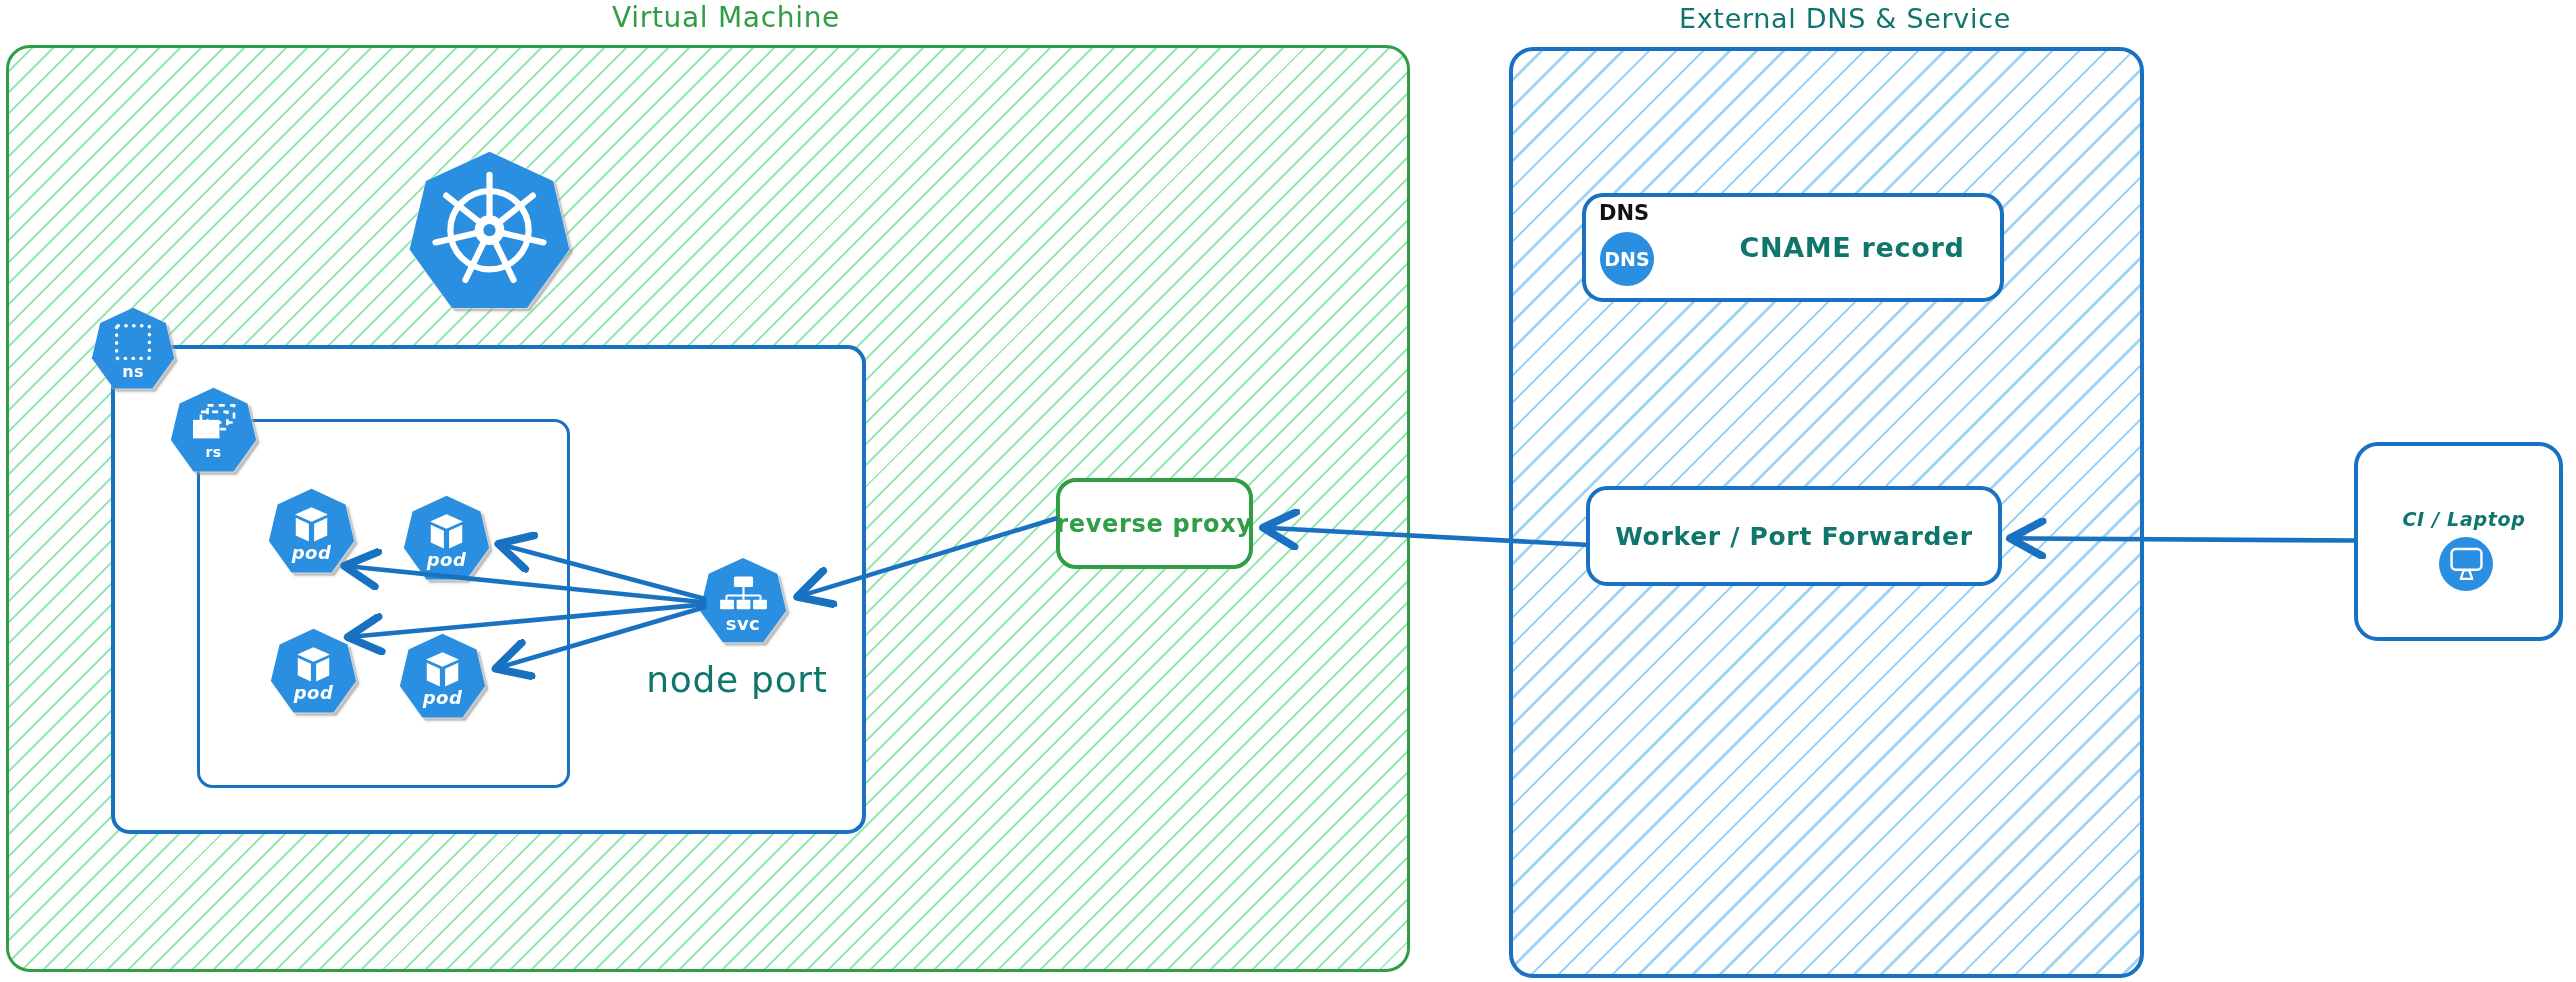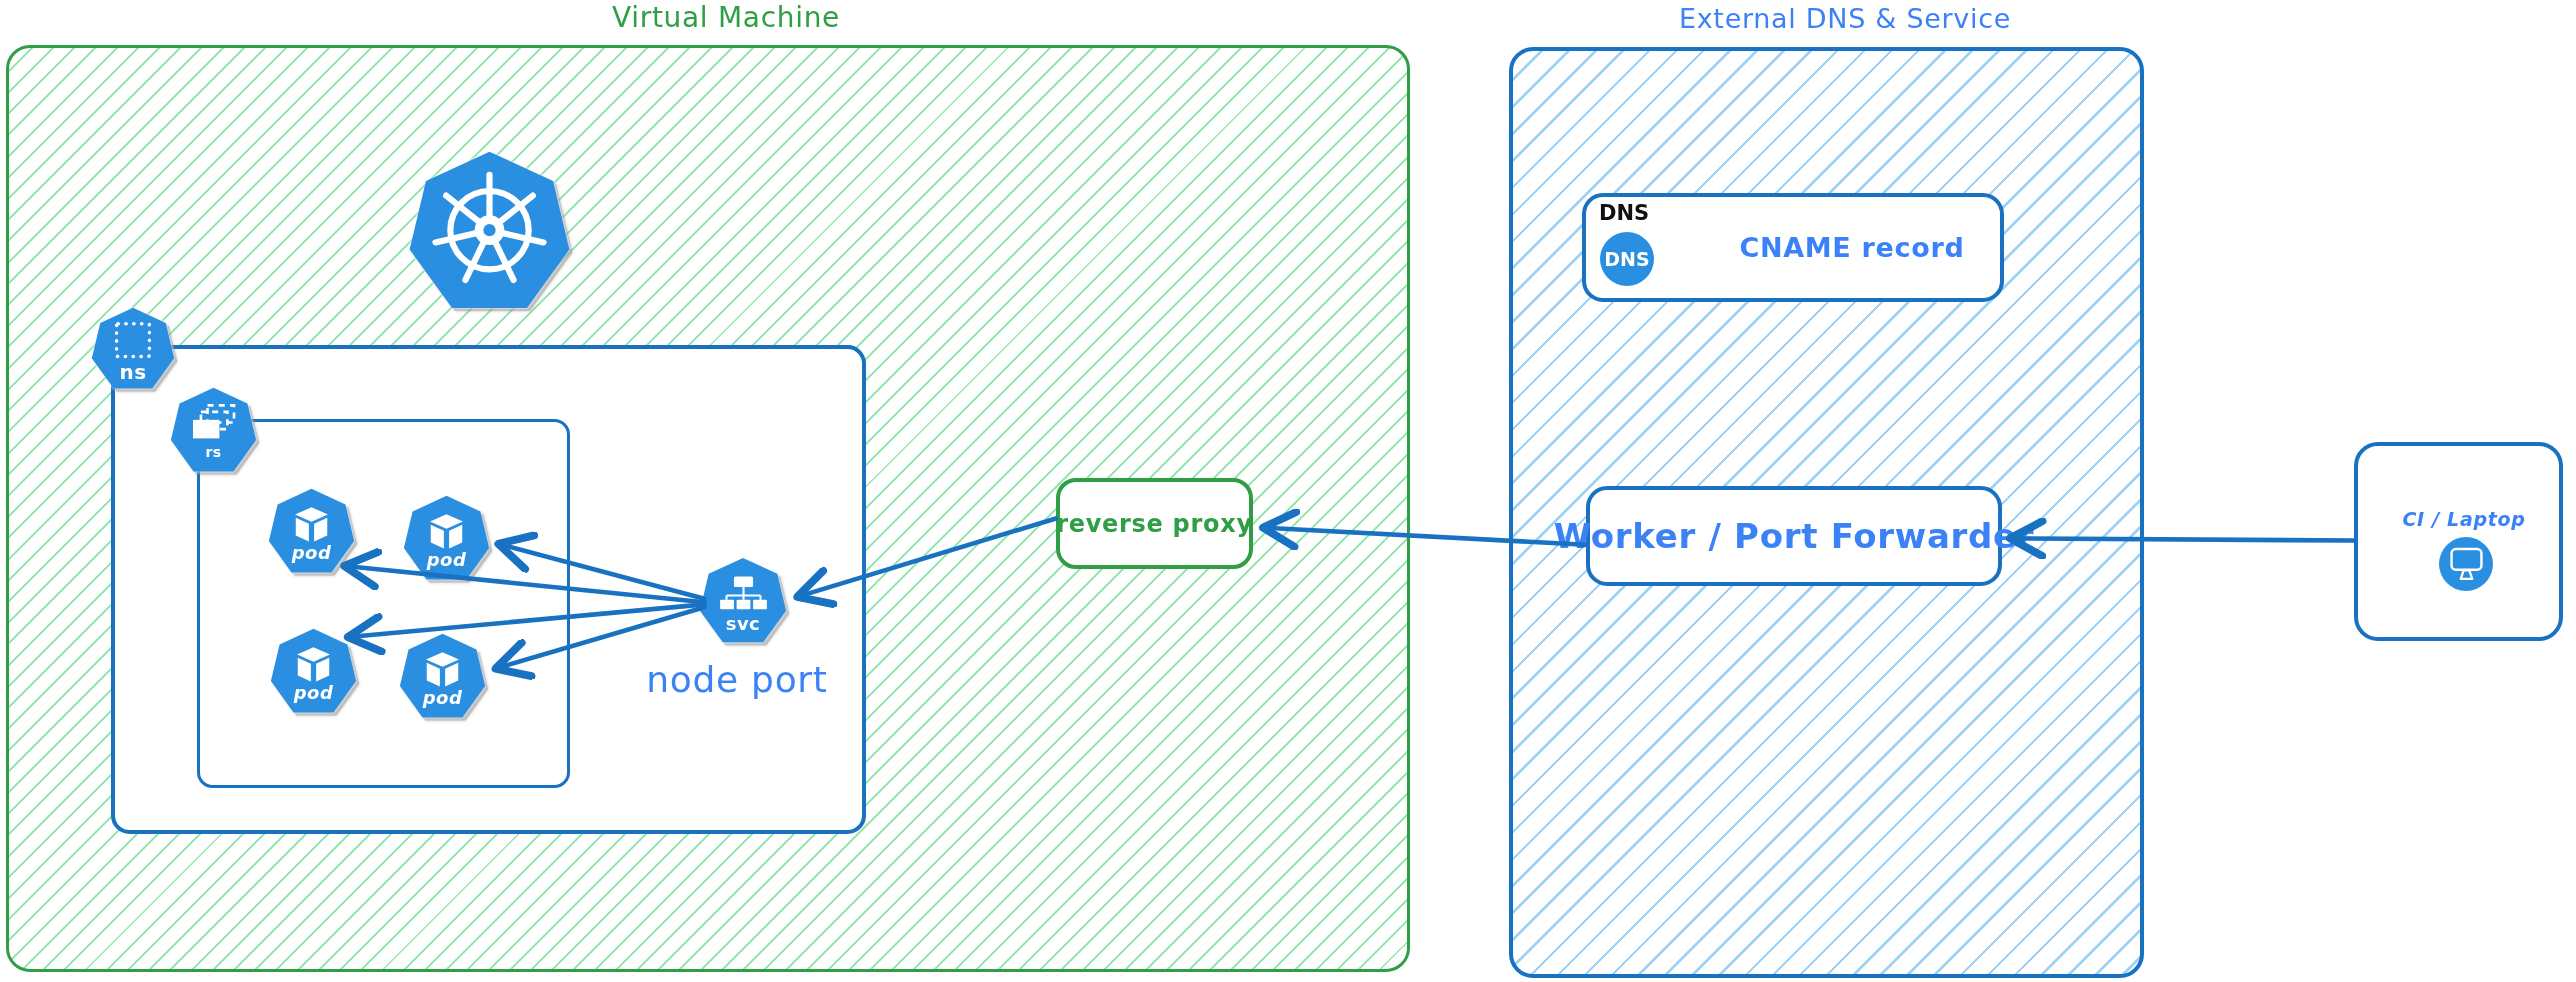--- a/index.html
+++ b/index.html
@@ -22,21 +22,21 @@
   
   .wbox { position:absolute; box-sizing:border-box; background:#ffffff;
           display:flex; align-items:center; justify-content:center; }
   .wbox.blue-border  { border:4.3px solid #1971c2; border-radius:21px; }
   .wbox.green-border { border:4.3px solid #2f9e44; border-radius:20px; }
 
   
   .title { position:absolute; transform:translateX(-50%); white-space:nowrap;
            font-weight:400; letter-spacing:0.7px; }
   .t-green { color:#2f9e44; }
-  .t-blue  { color:#3b82f6; }
+  .t-blue  { color:#0f766e; }
   .boxlabel { font-weight:600; letter-spacing:0.7px; white-space:nowrap; }
 
   
   .hepta { position:absolute;
            filter:drop-shadow(0 0 1.4px rgba(255,255,255,.95))
                   drop-shadow(3.6px 3.6px 0.7px rgba(135,135,135,.55)); }
   .hepta-shape { width:100%; height:100%; background:#2a8fe0;
      clip-path:polygon(50% 1%, 89% 19%, 99% 61%, 73% 97%, 27% 97%, 1% 61%, 11% 19%);
      display:flex; flex-direction:column; align-items:center; justify-content:center; }
   .hepta-label { color:#ffffff; font-weight:600; letter-spacing:0.4px; line-height:1; }
@@ -73,21 +73,21 @@
 
 <div class="wbox blue-border" style="left:1582px; top:193px; width:422px; height:109px;">
   <span class="boxlabel t-blue" style="font-size:27px; margin-left:118px;">CNAME record</span>
 </div>
 <div class="abs" style="left:1599px; top:201px; font-size:21px; font-weight:600; color:#111;">DNS</div>
 <div class="dns-badge" style="left:1600px; top:232px; width:54px; height:54px; font-size:19px;">
   <span>DNS</span>
 </div>
 
 <div class="wbox blue-border" style="left:1586px; top:486px; width:416px; height:100px;">
-  <span class="boxlabel t-blue" style="font-size:34px;">Worker / Port Forwarder</span>
+  <span class="boxlabel t-blue" style="font-size:25px;">Worker / Port Forwarder</span>
 </div>
 
 <div class="wbox blue-border" style="left:2354px; top:442px; width:209px; height:199px; border-radius:24px;"></div>
 <div class="title t-blue" style="left:2464px; top:508px; font-size:19px; font-style:italic; font-weight:600;">CI / Laptop</div>
 <div class="circle-icon" style="left:2439px; top:537px; width:54px; height:54px;">
   <svg width="37" height="36" viewBox="0 0 52 50">
     <rect x="5" y="4" width="42" height="29" rx="6" fill="none" stroke="#fff" stroke-width="3.4"></rect>
     <polygon points="22,34 30,34 34,46 18,46" fill="none" stroke="#fff" stroke-width="3.2" stroke-linejoin="round"></polygon>
   </svg>
 </div>
@@ -109,21 +109,21 @@
       <circle cx="50" cy="49" r="4.5" fill="#2a8fe0"></circle>
     </svg>
   </div>
 </div>
 
 <div class="hepta" style="left:91px; top:307px; width:84px; height:84px;">
   <div class="hepta-shape">
     <svg width="44" height="41" viewBox="0 0 64 60" style="margin-top:4.3px;">
       <rect x="8" y="4" width="48" height="48" rx="2" fill="none" stroke="#ffffff" stroke-width="5" stroke-dasharray="0.5 11" stroke-linecap="round"></rect>
     </svg>
-    <span class="hepta-label" style="font-size:20px;">ns</span>
+    <span class="hepta-label" style="font-size:16px;">ns</span>
   </div>
 </div>
 
 <div class="hepta" style="left:170px; top:387px; width:87px; height:87px;">
   <div class="hepta-shape">
     <svg width="47" height="41" viewBox="0 0 70 62" style="margin-top:2.8px;">
       <rect x="26" y="2" width="40" height="26" fill="none" stroke="#fff" stroke-width="4" stroke-dasharray="9 8"></rect>
       <rect x="16" y="12" width="40" height="26" fill="none" stroke="#fff" stroke-width="4" stroke-dasharray="9 8"></rect>
       <rect x="4" y="24" width="40" height="28" fill="#ffffff"></rect>
     </svg>

